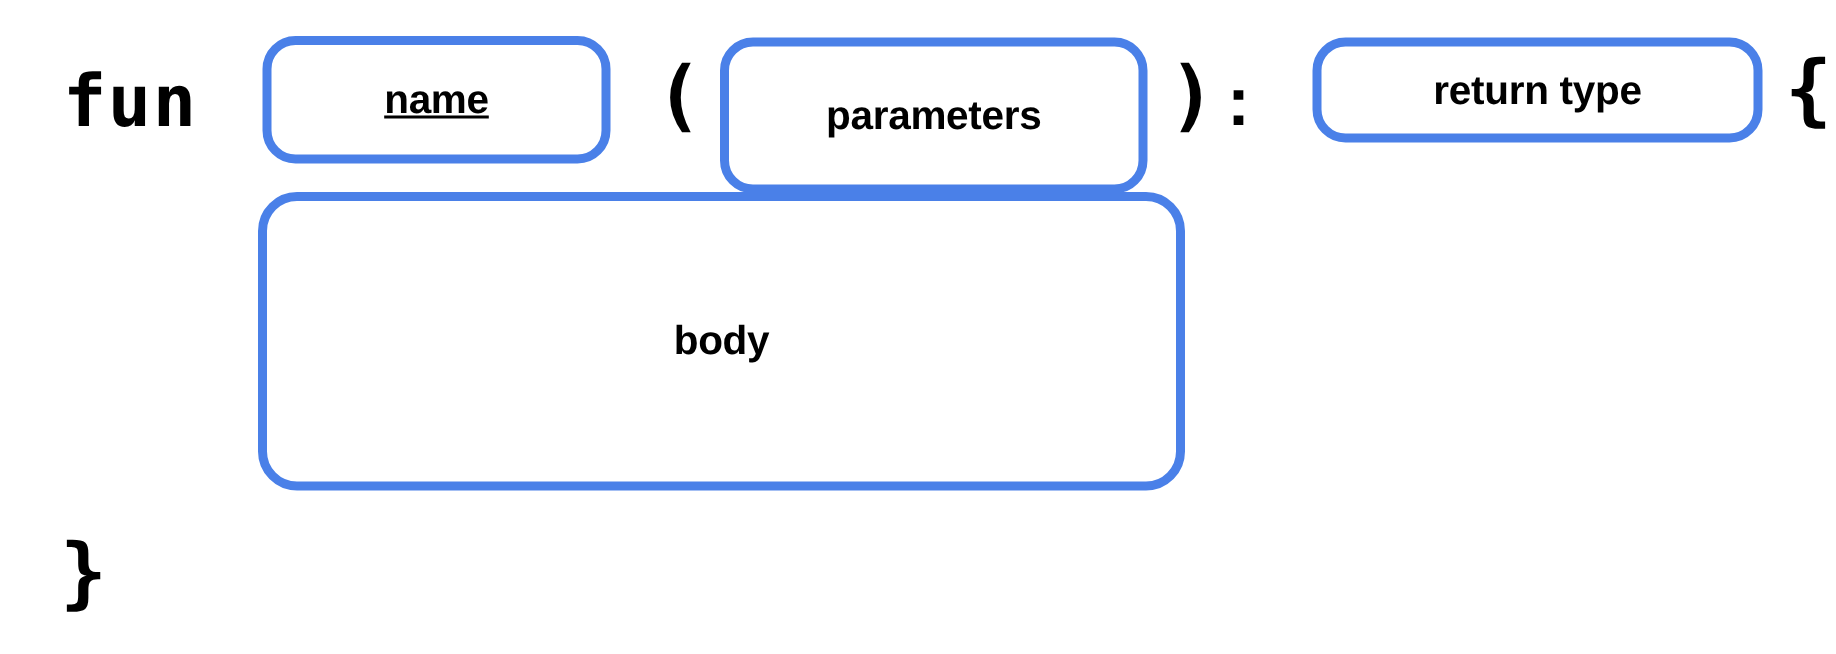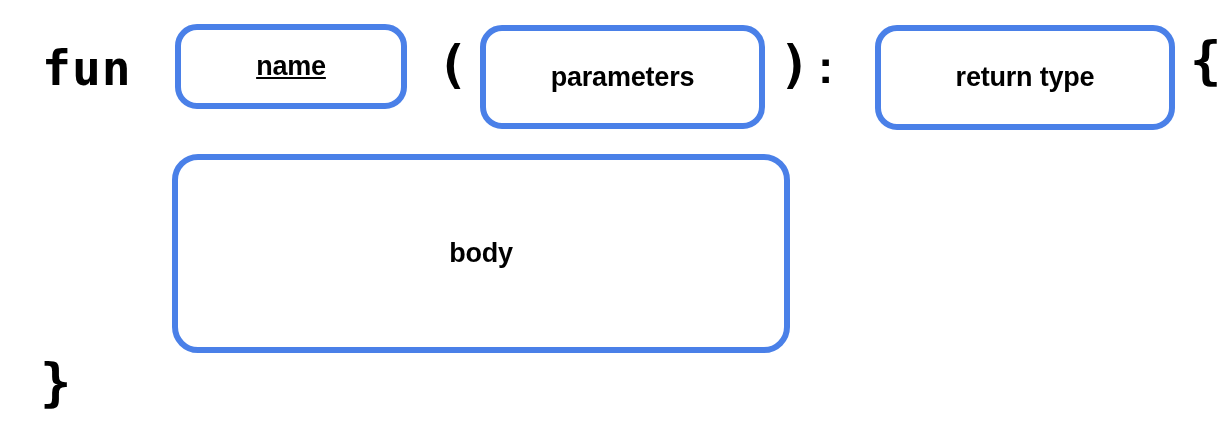--- a/index.html
+++ b/index.html
@@ -36,25 +36,25 @@
     font-size: 27px;
     line-height: 1;
     color: #000000;
     letter-spacing: -0.2px;
     white-space: nowrap;
   }
 
   
   #box-name       { left: 175px; top: 24px;  width: 232px; height: 85px; text-decoration: underline; }
   #box-parameters { left: 480px; top: 25px;  width: 285px; height: 104px; }
-  #box-returntype { left: 875px; top: 25px;  width: 300px; height: 105px; }
+  #box-returntype { left: 875px; top: 25px;  width: 300px; height: 70px; }
 
   #box-body {
     left: 172px;
-    top: 154px;
+    top: 128px;
     width: 618px;
     height: 199px;
     border-radius: 26px;
   }
 
   
   .code-glyph {
     position: absolute;
     font-family: "DejaVu Sans Mono", "Liberation Mono", monospace;
     font-weight: 700;

